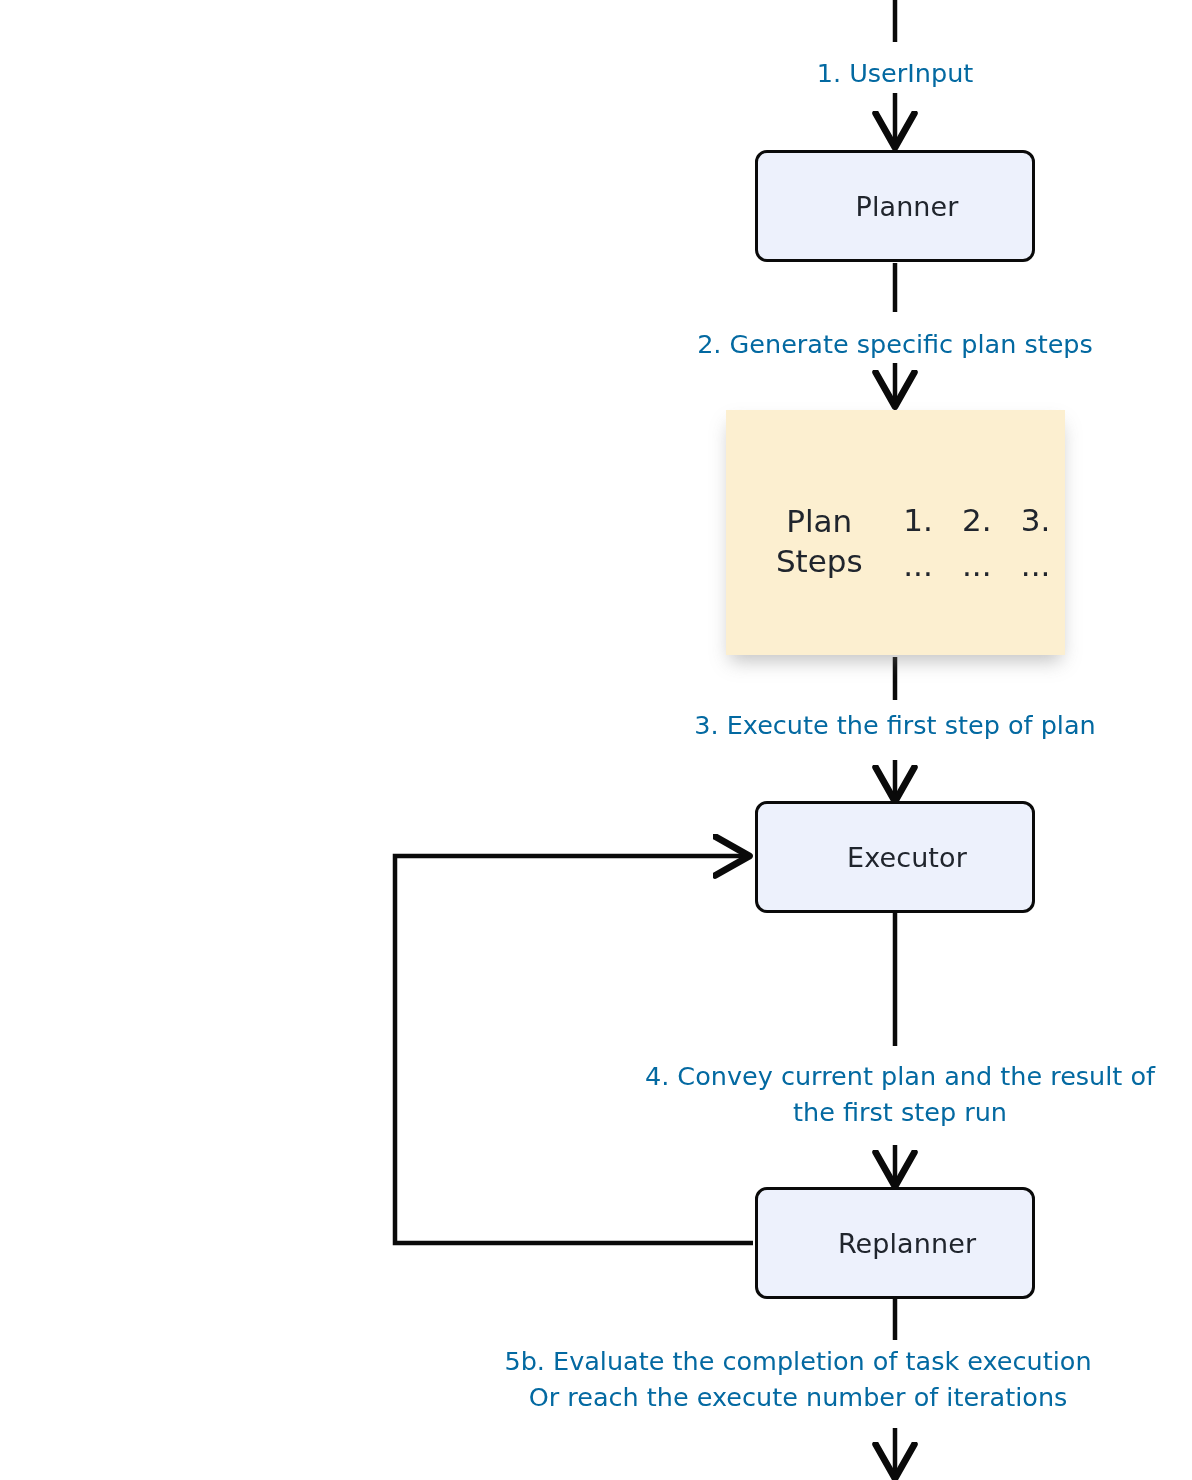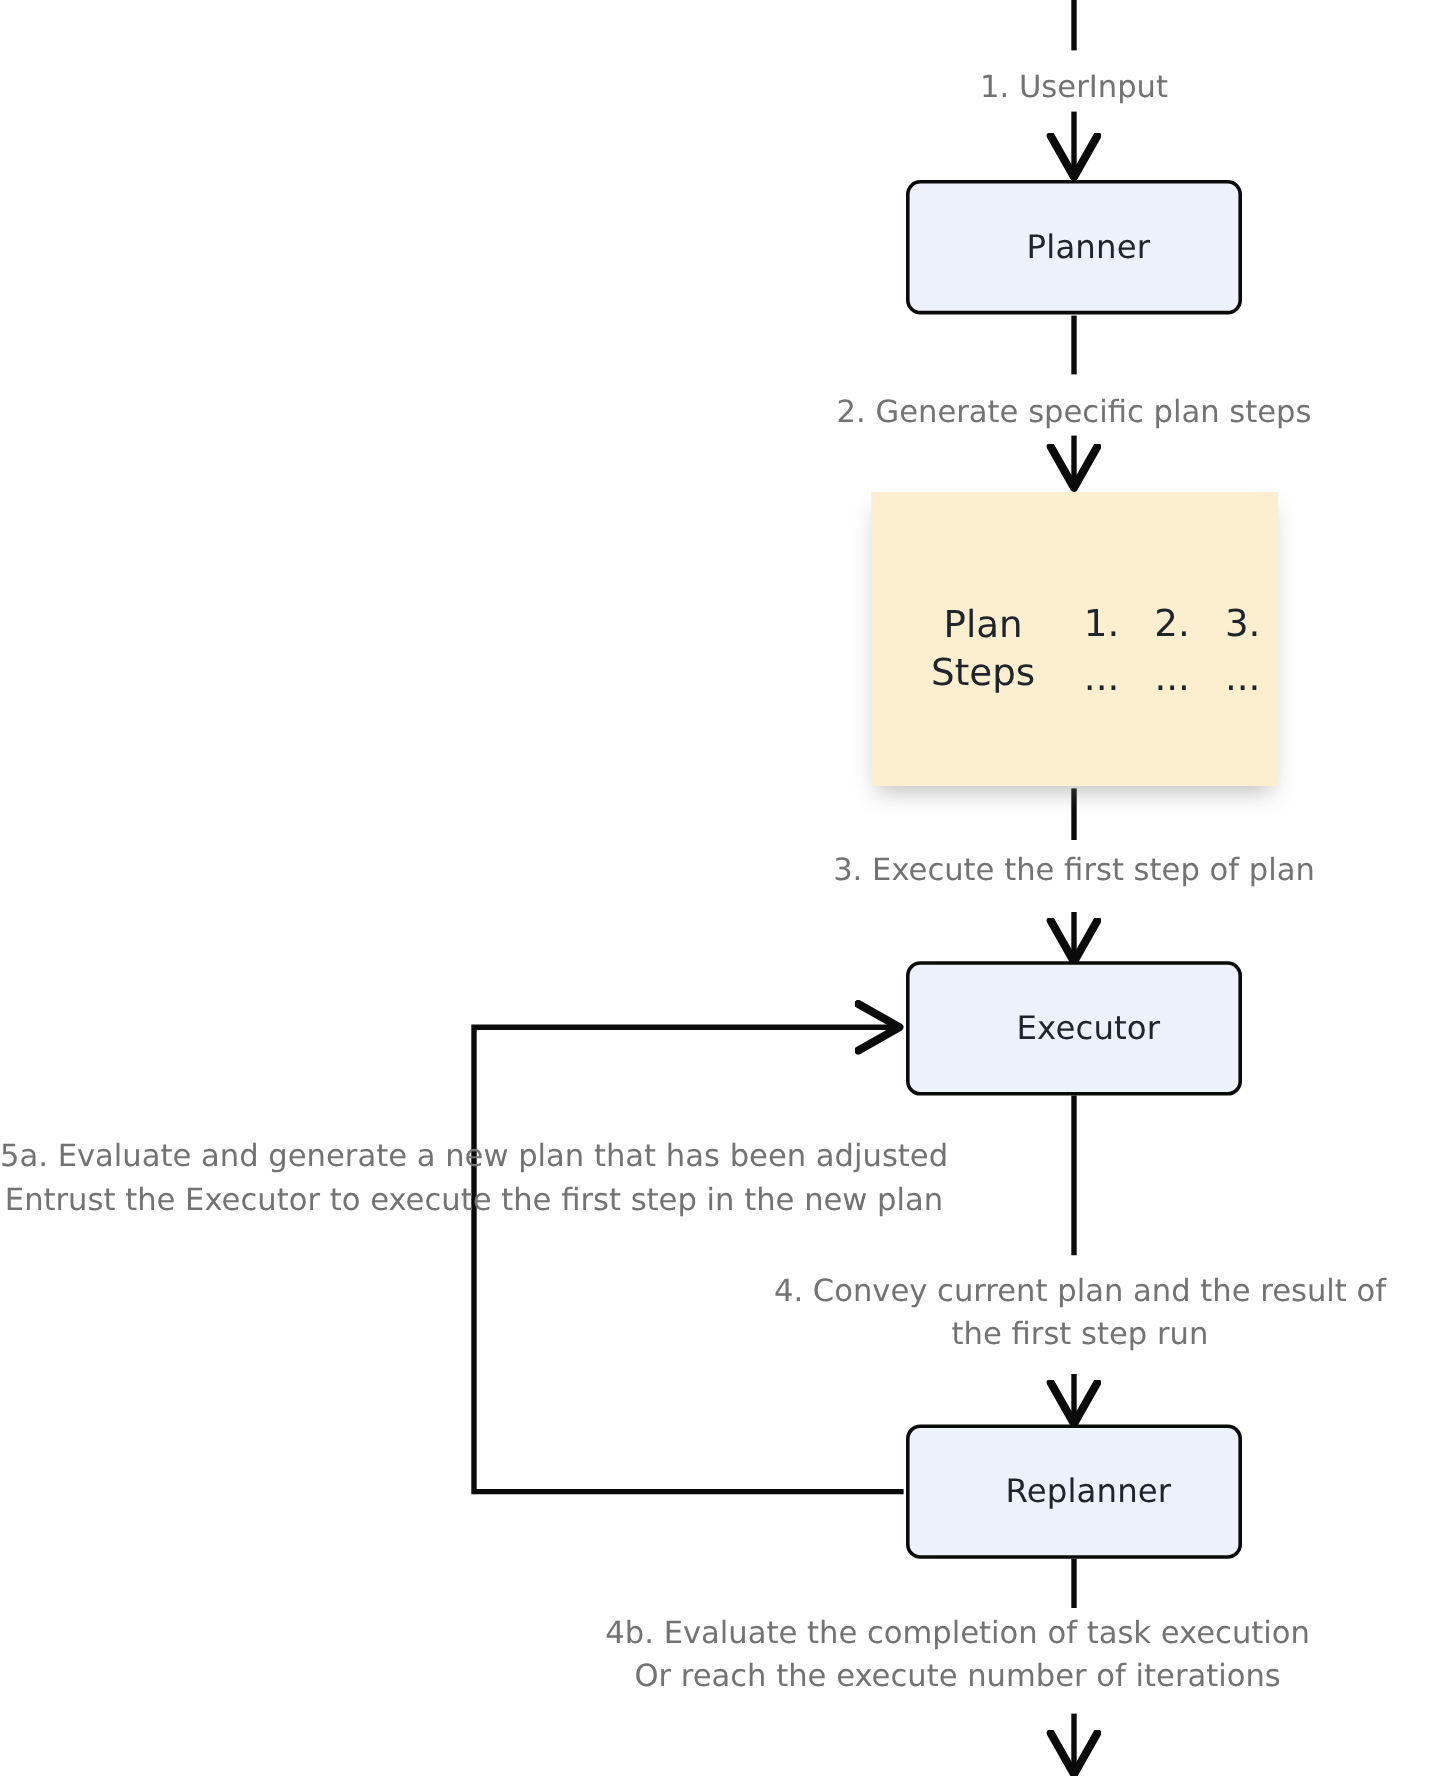--- a/index.html
+++ b/index.html
@@ -65,21 +65,21 @@
   .note-line {
     font-size: 31px;
     line-height: 1.45;
   }
 
   
   .edge-label {
     position: absolute;
     font-size: 25.5px;
     line-height: 1.42;
-    color: #737373;
+    color: #0369a1;
     white-space: nowrap;
   }
   .lbl-center { text-align: center; }
 
   .sr-only {
     position: absolute;
     width: 1px; height: 1px;
     overflow: hidden;
     clip: rect(0 0 0 0);
     white-space: nowrap;
@@ -148,23 +148,19 @@
 
   <div class="edge-label lbl-center" style="left:595px; top:326px; width:600px;">2. Generate specific plan steps</div>
 
   <div class="edge-label lbl-center" style="left:595px; top:707px; width:600px;">3. Execute the first step of plan</div>
 
   <div class="edge-label lbl-center" style="left:555px; top:1058px; width:690px;">
     <div>4. Convey current plan and the result of</div>
     <div>the first step run</div>
   </div>
 
-  <div class="edge-label lbl-center" style="left:0px; top:946px; width:790px;">
-    <div>5a. Evaluate and generate a new plan that has been adjusted</div>
-    <div>Entrust the Executor to execute the first step in the new plan</div>
-  </div>
 
   <div class="edge-label lbl-center" style="left:404px; top:1343px; width:788px;">
-    <div>4b. Evaluate the completion of task execution</div>
+    <div>5b. Evaluate the completion of task execution</div>
     <div>Or reach the execute number of iterations</div>
   </div>
 
 </div>
 
 </body></html>

